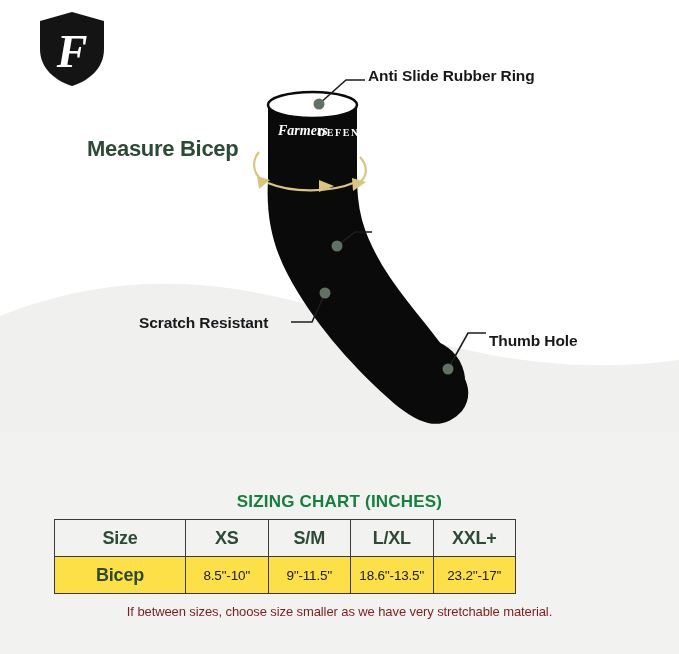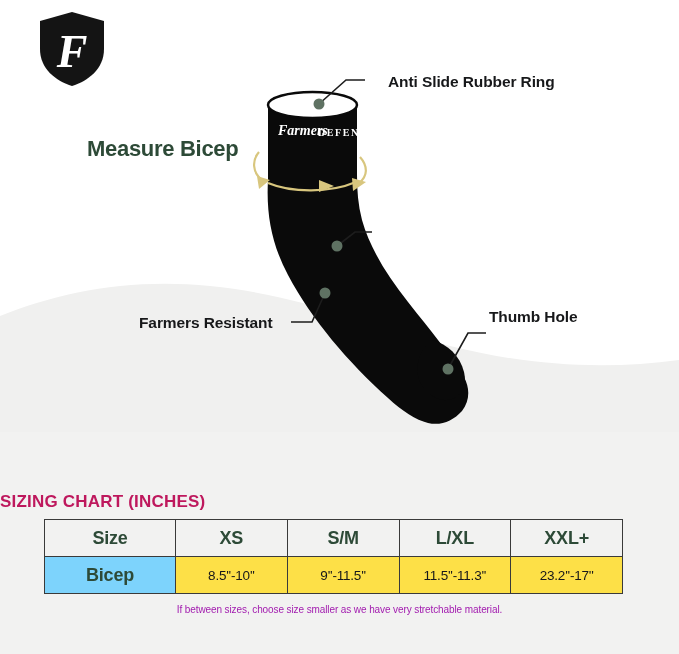--- a/index.html
+++ b/index.html
@@ -48,76 +48,76 @@
   
   .callout {
     position: absolute;
     font-family: "Liberation Sans", sans-serif;
     font-weight: bold;
     font-size: 15.5px;
     color: #17181a;
     white-space: nowrap;
     letter-spacing: -0.1px;
   }
-  #callout-anti-slide { left: 368px; top: 73px; margin-left: 20px; }
+  #callout-anti-slide { left: 368px; top: 67px; }
   #callout-upf        { left: 376px; top: 224px; }
   #callout-scratch    { left: 139px; top: 314px; }
-  #callout-thumb      { left: 489px; top: 308px; }
+  #callout-thumb      { left: 489px; top: 332px; }
 
   #measure-bicep {
     position: absolute;
     left: 87px;
     top: 136px;
     font-family: "Liberation Sans", sans-serif;
     font-weight: bold;
     font-size: 22px;
     color: #2d4a37;
     white-space: nowrap;
     letter-spacing: -0.3px;
   }
 
   
   #chart-title {
     position: absolute;
     left: 0;
     top: 492px;
     width: 679px;
-    text-align: left;
+    text-align: center;
     font-family: "Liberation Sans", sans-serif;
     font-weight: bold;
     font-size: 17px;
-    color: #be185d;
+    color: #15803d;
     letter-spacing: 0.2px;
   }
 
   #sizing-table {
     position: absolute;
-    left: 44px;
+    left: 54px;
     top: 519px;
-    width: 579px;
+    width: 462px;
     border-collapse: collapse;
     table-layout: fixed;
     border-radius: 10px;
   }
   #sizing-table td {
     border: 1px solid #3a3a3a;
     height: 36px;
     text-align: center;
     vertical-align: middle;
     padding: 0;
   }
   .hdr-cell {
     background: #f2f2f1;
     font-weight: bold;
     font-size: 18px;
     color: #2d4a37;
     letter-spacing: -0.2px;
   }
   .rowlabel-cell {
-    background: #7dd3fc;
+    background: #fde047;
     font-weight: bold;
     font-size: 18px;
     color: #2d4a37;
     letter-spacing: -0.2px;
   }
   .value-cell {
     background: #fde047;
     font-weight: normal;
     font-size: 13.5px;
     color: #17181a;
@@ -126,22 +126,22 @@
   #sizing-table .col-label { width: 130px; }
 
   #chart-note {
     position: absolute;
     left: 0;
     top: 604px;
     width: 679px;
     text-align: center;
     font-family: "Liberation Sans", sans-serif;
     font-weight: normal;
-    font-size: 10px;
-    color: #a21caf;
+    font-size: 13px;
+    color: #7f1d1d;
     letter-spacing: -0.1px;
   }
 </style>
 </head>
 <body>
 
 <div id="page">
 
   <svg id="bg-svg" viewBox="0 0 679 654" xmlns="http://www.w3.org/2000/svg">
     <rect x="0" y="0" width="679" height="654" fill="#ffffff"></rect>
@@ -201,41 +201,41 @@
 
     <g fill="#5f7263">
       <circle cx="319" cy="104" r="5.5"></circle>
       <circle cx="337" cy="246" r="5.5"></circle>
       <circle cx="325" cy="293" r="5.5"></circle>
       <circle cx="448" cy="369" r="5.5"></circle>
     </g>
   </svg>
 
   <div class="callout" id="callout-anti-slide">Anti Slide Rubber Ring</div>
-  <div class="callout" id="callout-scratch">Farmers Resistant</div>
+  <div class="callout" id="callout-scratch">Scratch Resistant</div>
   <div class="callout" id="callout-thumb">Thumb Hole</div>
 
   <div id="measure-bicep">Measure Bicep</div>
 
   <div id="chart-title">SIZING CHART (INCHES)</div>
 
   <table id="sizing-table">
     <tbody>
       <tr>
         <td class="hdr-cell col-label">Size</td>
         <td class="hdr-cell">XS</td>
         <td class="hdr-cell">S/M</td>
         <td class="hdr-cell">L/XL</td>
         <td class="hdr-cell">XXL+</td>
       </tr>
       <tr>
         <td class="rowlabel-cell col-label">Bicep</td>
         <td class="value-cell">8.5''-10''</td>
         <td class="value-cell">9''-11.5''</td>
-        <td class="value-cell">11.5''-11.3''</td>
+        <td class="value-cell">18.6''-13.5''</td>
         <td class="value-cell">23.2''-17''</td>
       </tr>
     </tbody>
   </table>
 
   <div id="chart-note">If between sizes, choose size smaller as we have very stretchable material.</div>
 
 </div>
 
 </body></html>

